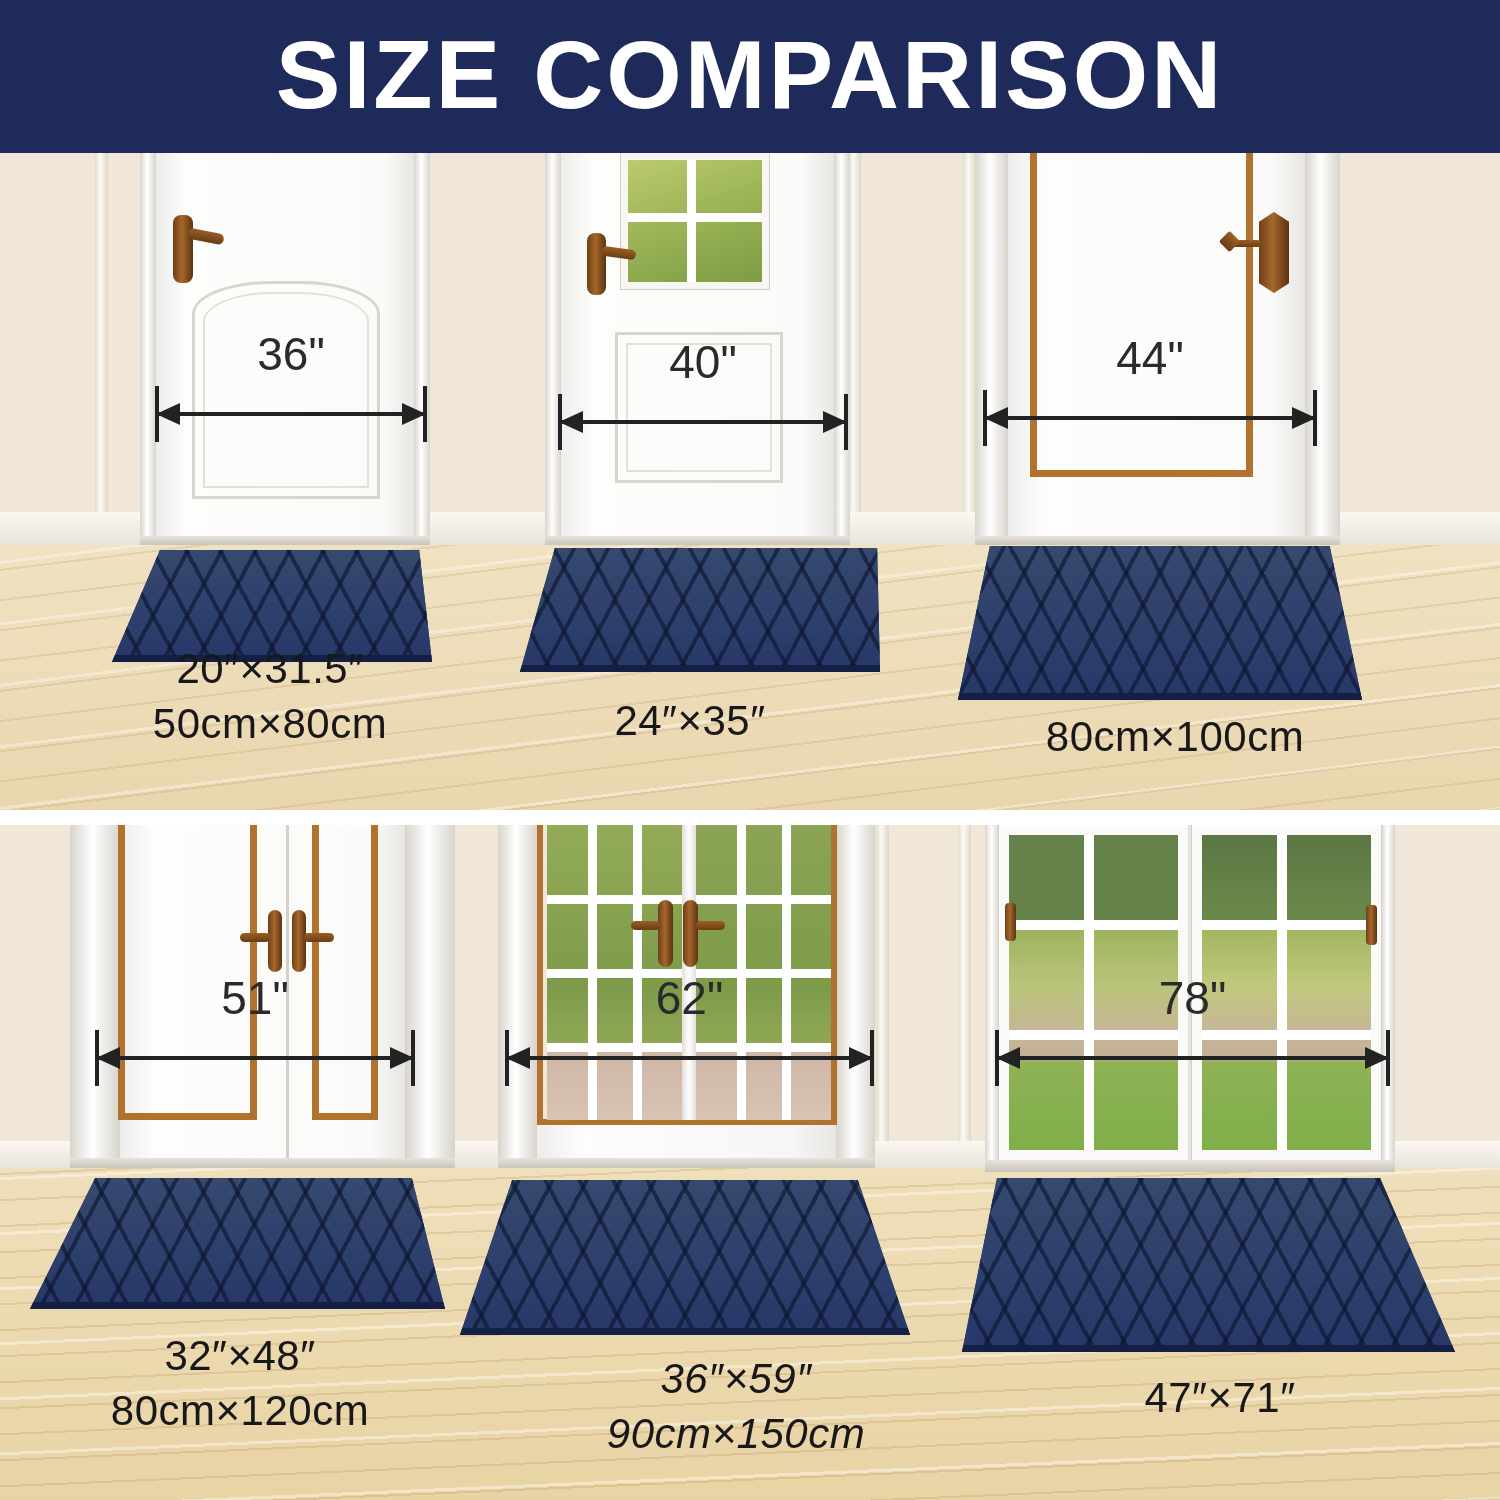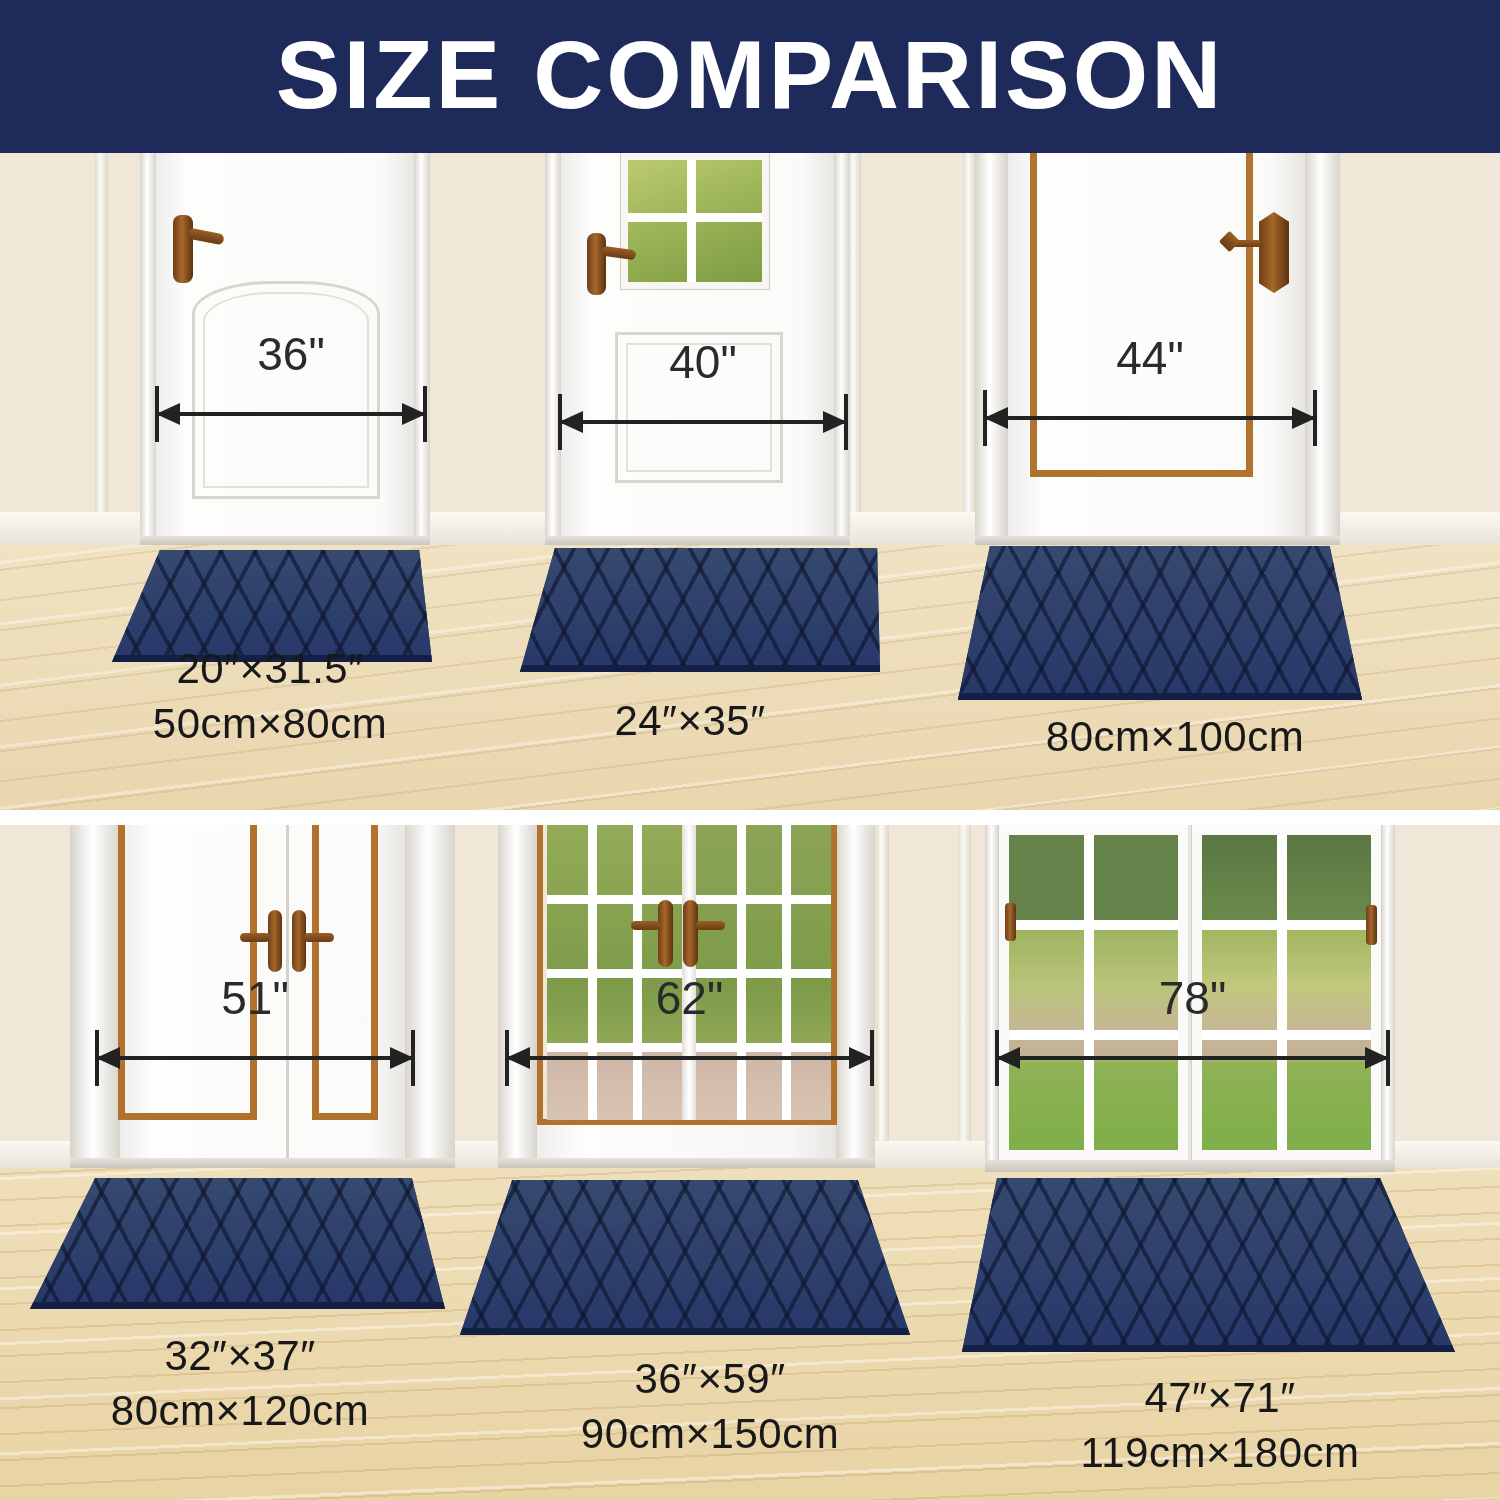--- a/index.html
+++ b/index.html
@@ -279,25 +279,24 @@
     </div>
 
     <div class="mat" style="left:30px; top:353px; width:415px; height:131px;
          clip-path:polygon(15.7% 0,92% 0,100% 100%,0 100%);"></div>
     <div class="mat" style="left:460px; top:355px; width:450px; height:155px;
          clip-path:polygon(11.6% 0,88.4% 0,100% 100%,0 100%);"></div>
     <div class="mat" style="left:962px; top:353px; width:493px; height:174px;
          clip-path:polygon(7.1% 0,84.8% 0,100% 100%,0 100%);"></div>
 
     <div class="mat-label" style="left:60px; top:503px; width:360px;">
-      <div>32″×37″</div>
+      <div>32″×48″</div>
       <div>80cm×120cm</div>
     </div>
-    <div class="mat-label" style="left:515px; top:526px; width:390px;">
+    <div class="mat-label" style="left:541px; top:526px; width:390px;font-style:italic;">
       <div>36″×59″</div>
       <div>90cm×150cm</div>
     </div>
     <div class="mat-label" style="left:1015px; top:545px; width:410px;">
       <div>47″×71″</div>
-      <div>119cm×180cm</div>
     </div>
   </div>
 </div>
 
 </body></html>

